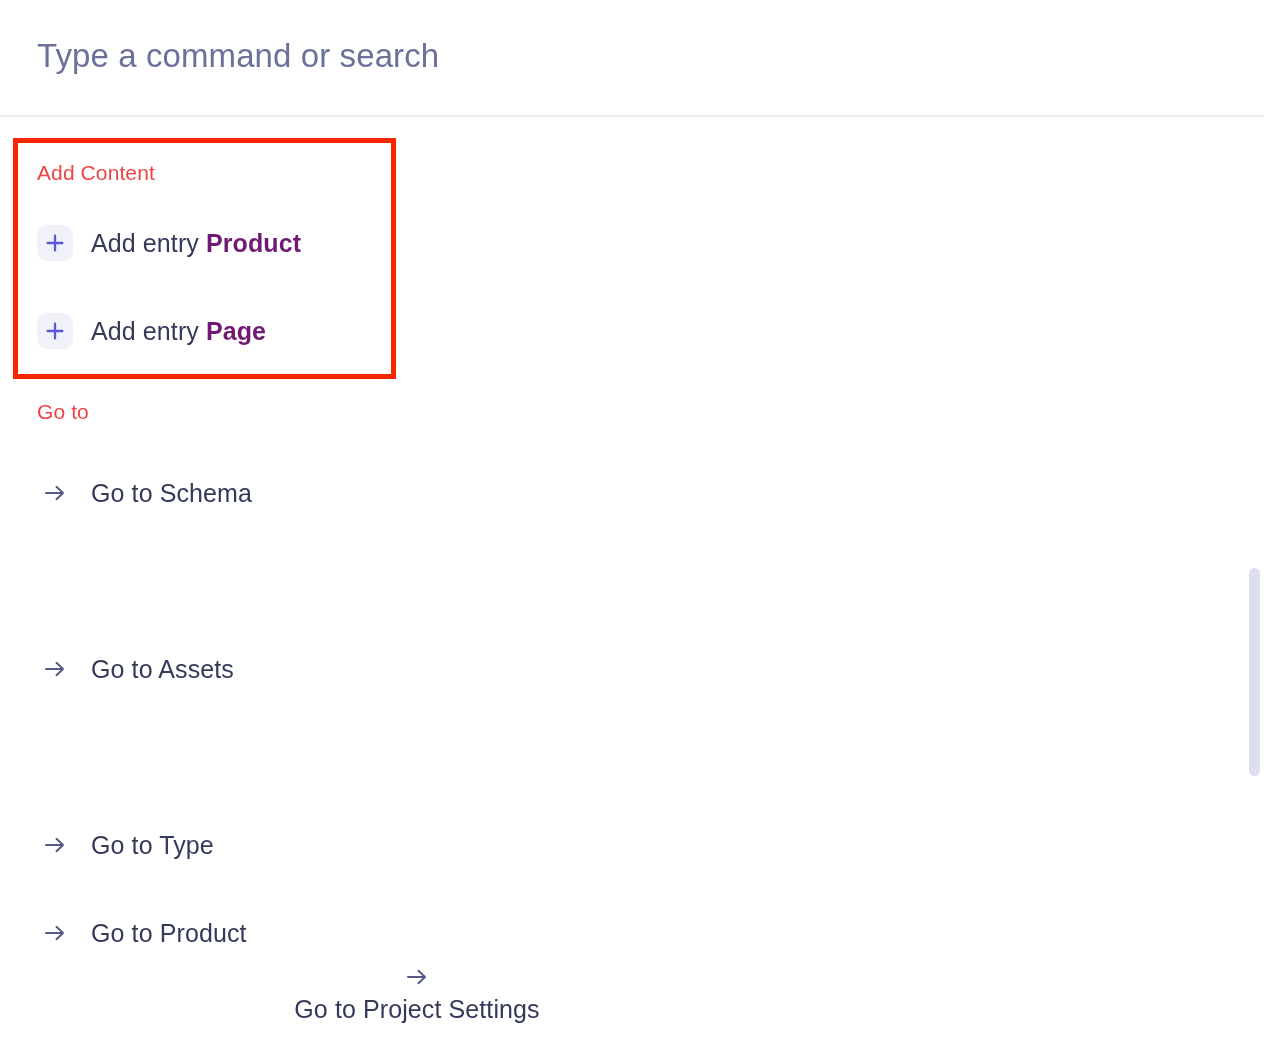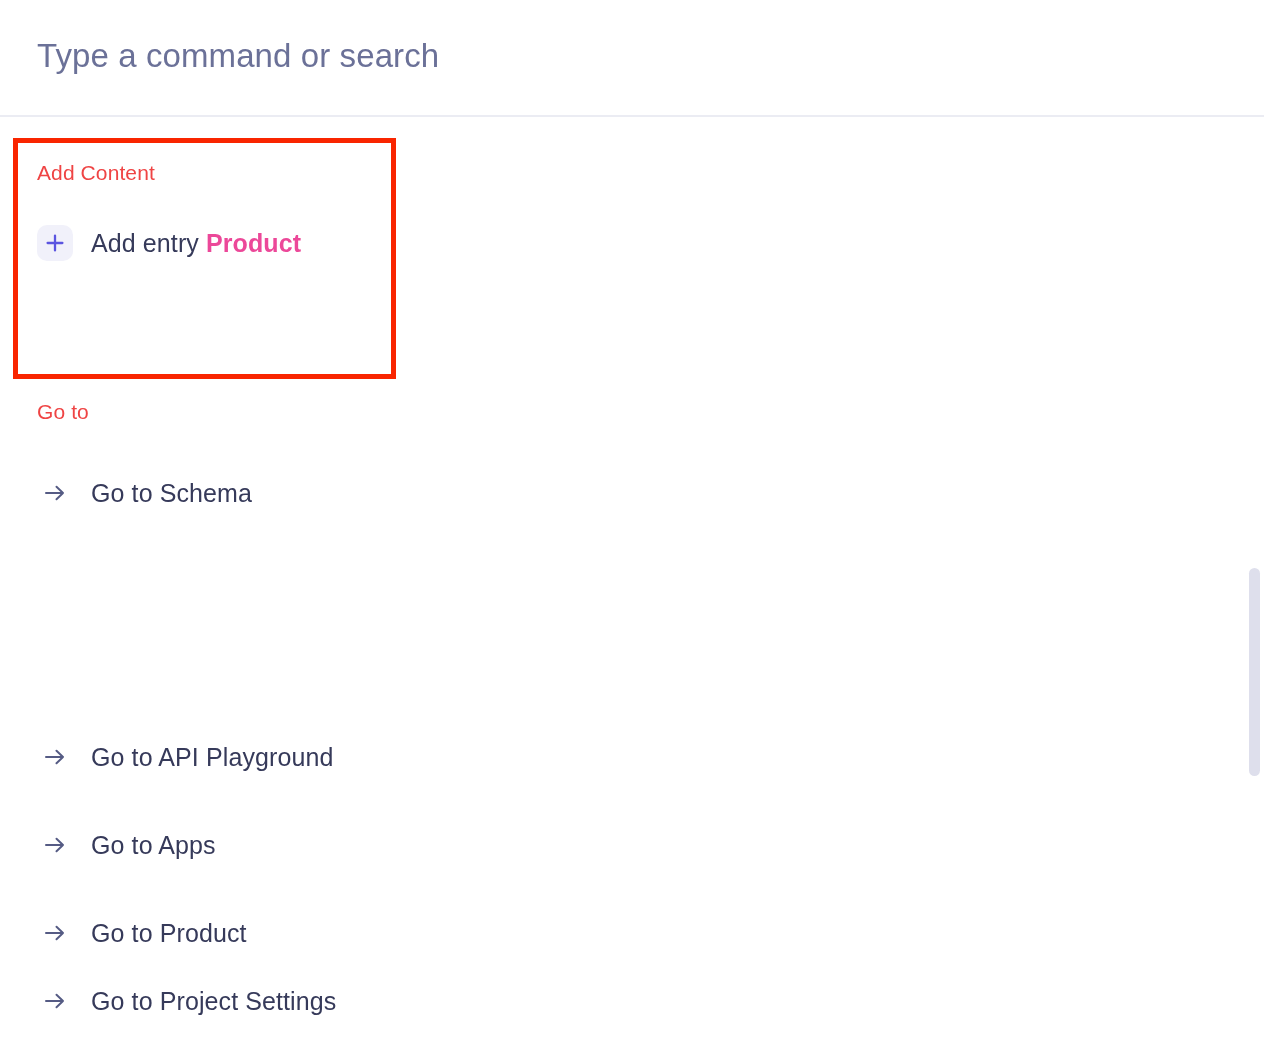--- a/index.html
+++ b/index.html
@@ -75,21 +75,21 @@
   }
   .cmd-label {
     font-size: 25px;
     font-weight: 400;
     color: #363a5a;
     letter-spacing: 0.1px;
     white-space: nowrap;
   }
   .cmd-label .strong {
     font-weight: 700;
-    color: #ec4899;
+    color: #701a75;
   }
 
   
   .plus-badge {
     width: 36px;
     height: 36px;
     border-radius: 10px;
     background: #f1f1fa;
     display: flex;
     align-items: center;
@@ -156,66 +156,75 @@
   <div class="cmd-row" style="top:102px;left:37px;">
     <span class="plus-badge">
       <svg width="22" height="22" viewBox="0 0 22 22" aria-hidden="true">
         <path d="M11 3.6 V18.4 M3.6 11 H18.4" stroke="#5b55e0" stroke-width="2.3" stroke-linecap="round"></path>
       </svg>
     </span>
     <span class="icon-gap"></span>
     <span class="cmd-label"><span>Add entry </span><span class="strong">Product</span></span>
   </div>
 
+  <div class="cmd-row" style="top:190px;left:37px;">
+    <span class="plus-badge">
+      <svg width="22" height="22" viewBox="0 0 22 22" aria-hidden="true">
+        <path d="M11 3.6 V18.4 M3.6 11 H18.4" stroke="#5b55e0" stroke-width="2.3" stroke-linecap="round"></path>
+      </svg>
+    </span>
+    <span class="icon-gap"></span>
+    <span class="cmd-label"><span>Add entry </span><span class="strong">Page</span></span>
+  </div>
 
   <div class="section-title" style="position:absolute;left:37px;top:281px;">Go to</div>
 
   <div class="cmd-row" style="top:352px;left:37px;">
     <span class="arrow-icon">
       <svg width="26" height="26" viewBox="0 0 26 26" aria-hidden="true">
         <path d="M4 13 H21 M14.5 6.8 L21 13 L14.5 19.2" fill="none" stroke="#555b84" stroke-width="2" stroke-linecap="round" stroke-linejoin="round"></path>
       </svg>
     </span>
     <span class="icon-gap"></span>
     <span class="cmd-label">Go to Schema</span>
   </div>
 
 
-
-  <div class="cmd-row" style="top:616px;left:37px;">
-    <span class="arrow-icon">
-      <svg width="26" height="26" viewBox="0 0 26 26" aria-hidden="true">
-        <path d="M4 13 H21 M14.5 6.8 L21 13 L14.5 19.2" fill="none" stroke="#555b84" stroke-width="2" stroke-linecap="round" stroke-linejoin="round"></path>
-      </svg>
-    </span>
-    <span class="icon-gap"></span>
-    <span class="cmd-label">Go to API Playground</span>
-  </div>
+  <div class="cmd-row" style="top:528px;left:37px;">
+    <span class="arrow-icon">
+      <svg width="26" height="26" viewBox="0 0 26 26" aria-hidden="true">
+        <path d="M4 13 H21 M14.5 6.8 L21 13 L14.5 19.2" fill="none" stroke="#555b84" stroke-width="2" stroke-linecap="round" stroke-linejoin="round"></path>
+      </svg>
+    </span>
+    <span class="icon-gap"></span>
+    <span class="cmd-label">Go to Assets</span>
+  </div>
+
 
   <div class="cmd-row" style="top:704px;left:37px;">
     <span class="arrow-icon">
       <svg width="26" height="26" viewBox="0 0 26 26" aria-hidden="true">
         <path d="M4 13 H21 M14.5 6.8 L21 13 L14.5 19.2" fill="none" stroke="#555b84" stroke-width="2" stroke-linecap="round" stroke-linejoin="round"></path>
       </svg>
     </span>
     <span class="icon-gap"></span>
-    <span class="cmd-label">Go to Apps</span>
+    <span class="cmd-label">Go to Type</span>
   </div>
 
   <div class="cmd-row" style="top:792px;left:37px;">
     <span class="arrow-icon">
       <svg width="26" height="26" viewBox="0 0 26 26" aria-hidden="true">
         <path d="M4 13 H21 M14.5 6.8 L21 13 L14.5 19.2" fill="none" stroke="#555b84" stroke-width="2" stroke-linecap="round" stroke-linejoin="round"></path>
       </svg>
     </span>
     <span class="icon-gap"></span>
     <span class="cmd-label">Go to Product</span>
   </div>
 
-  <div class="cmd-row" style="top:860px;left:37px;">
+  <div class="cmd-row" style="top:840px;left:37px;flex-direction:column;">
     <span class="arrow-icon">
       <svg width="26" height="26" viewBox="0 0 26 26" aria-hidden="true">
         <path d="M4 13 H21 M14.5 6.8 L21 13 L14.5 19.2" fill="none" stroke="#555b84" stroke-width="2" stroke-linecap="round" stroke-linejoin="round"></path>
       </svg>
     </span>
     <span class="icon-gap"></span>
     <span class="cmd-label">Go to Project Settings</span>
   </div>
 
 </div>

